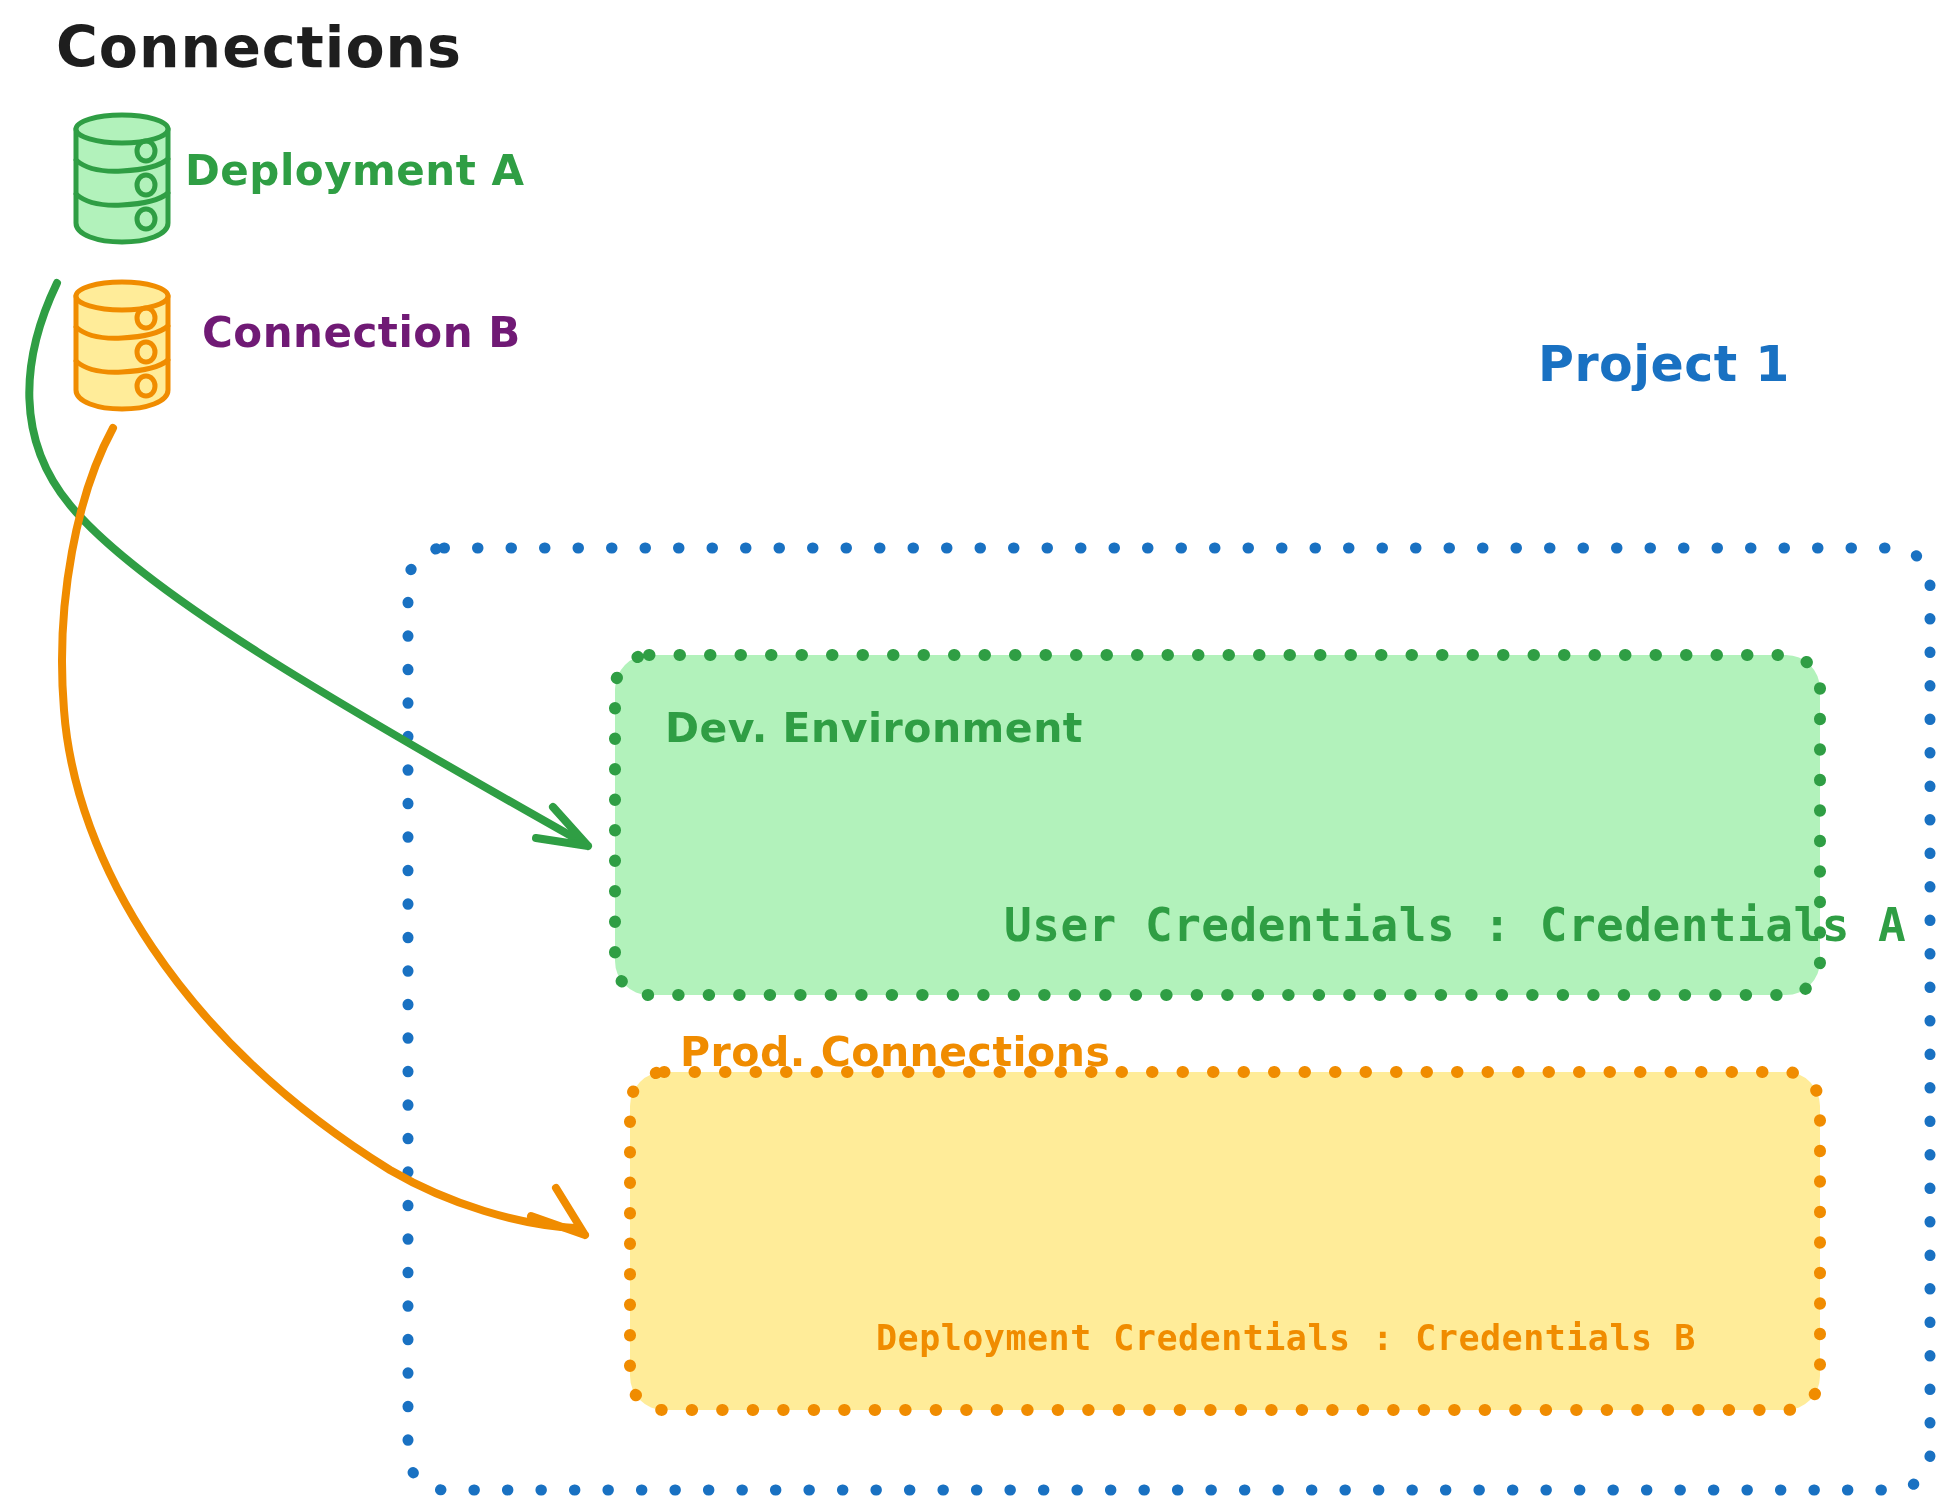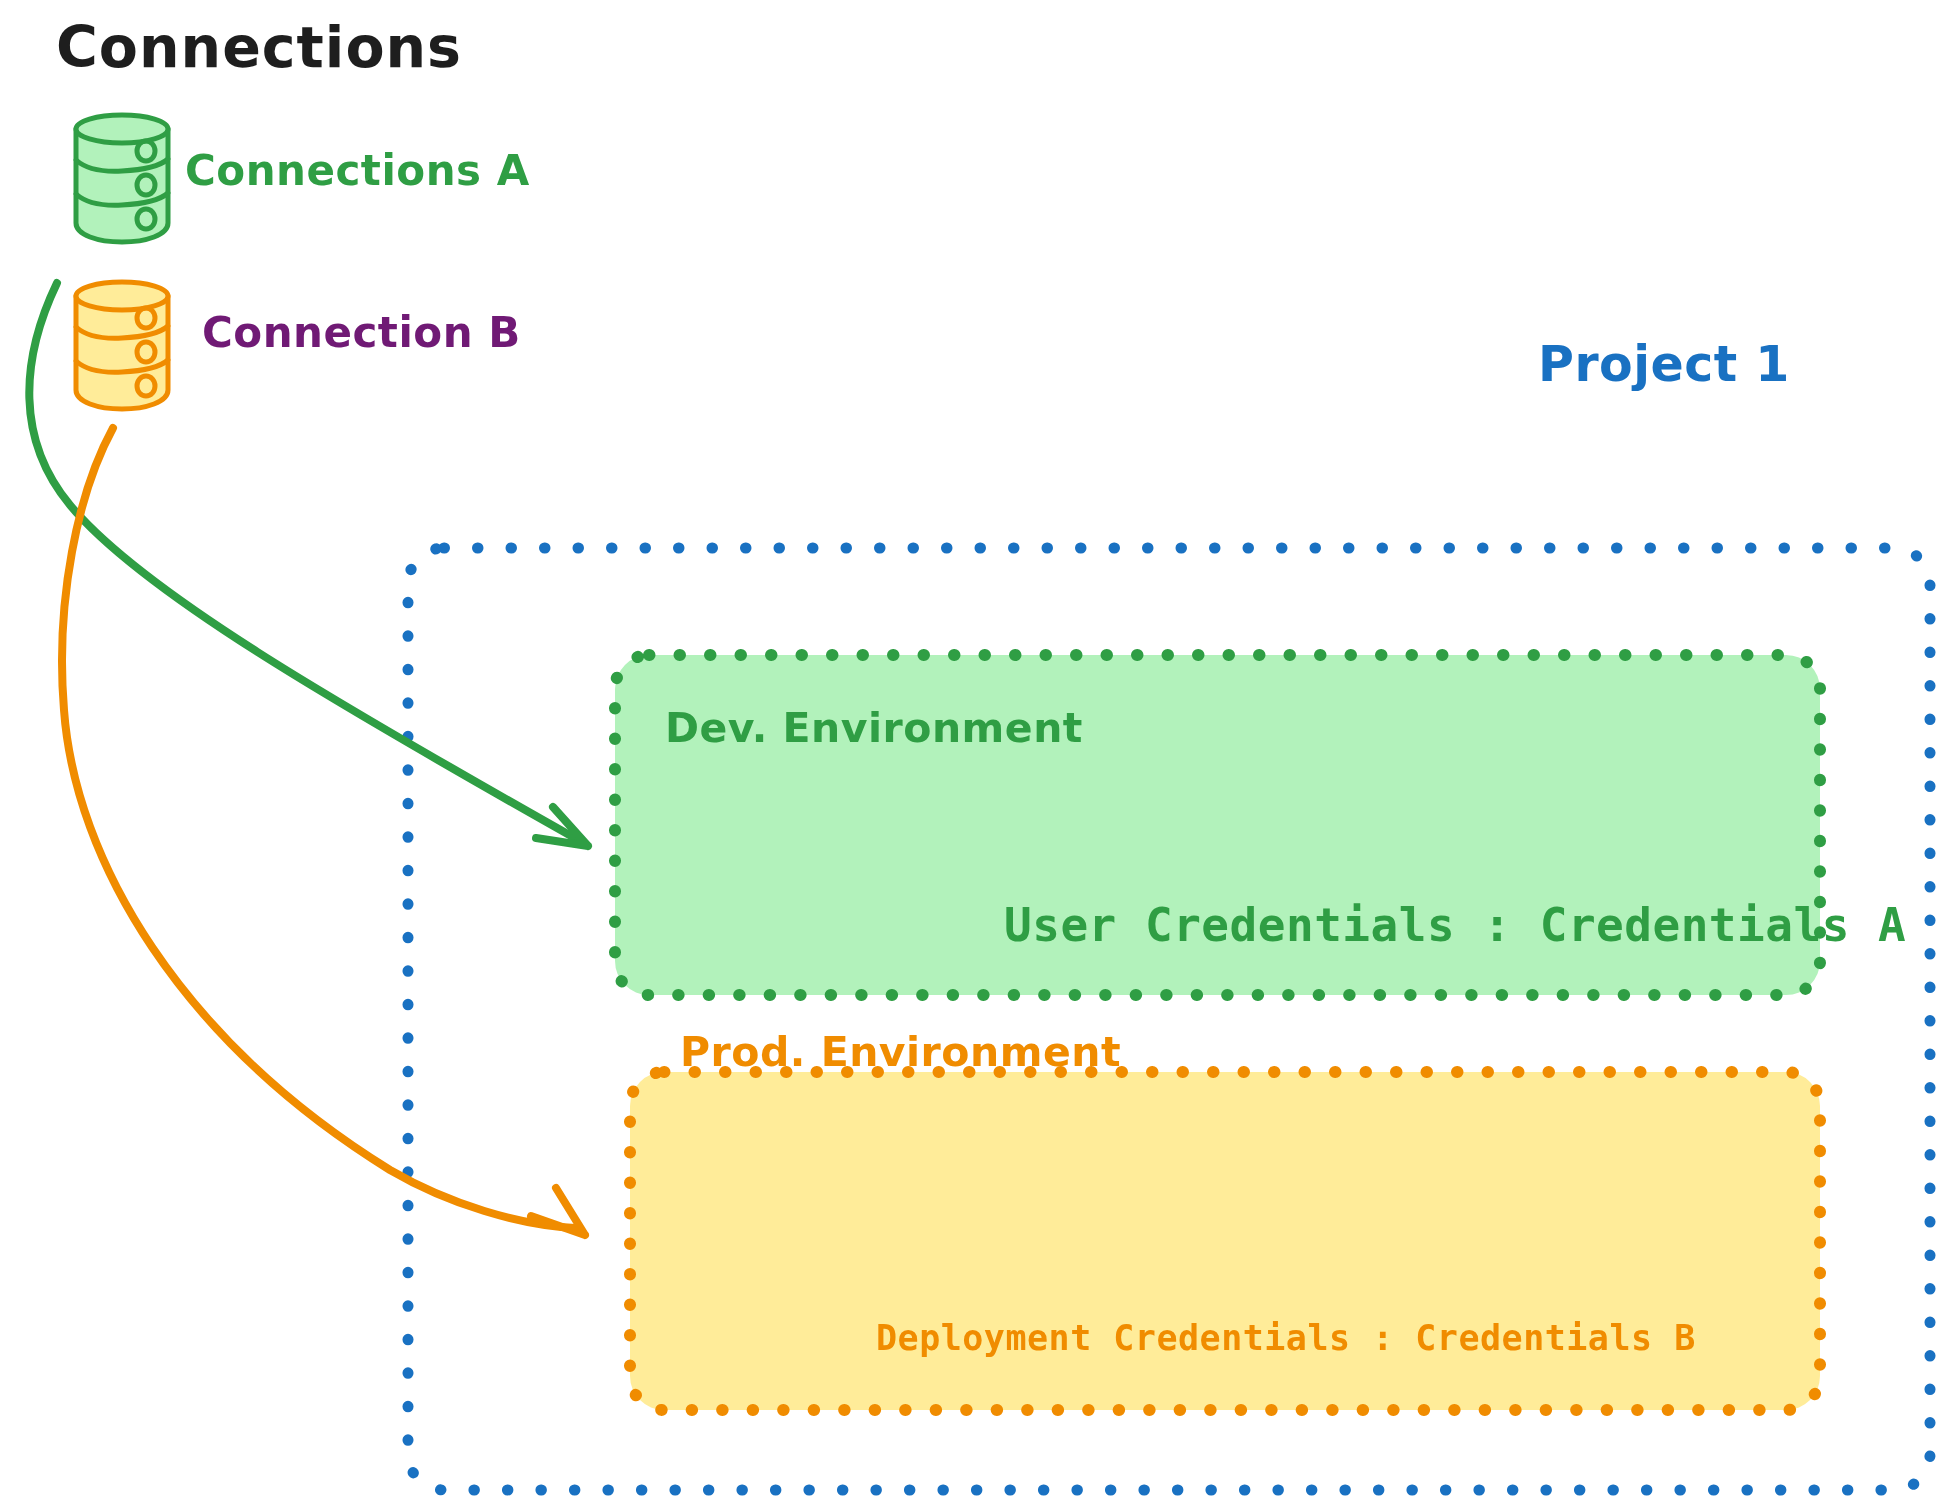--- a/index.html
+++ b/index.html
@@ -145,27 +145,27 @@
       <path d="M 16 55 C 26 64 44 67 62 66 C 82 65 100 61 108 54" fill="none"></path>
       <path d="M 16 89 C 26 98 44 101 62 100 C 82 99 100 95 108 88" fill="none"></path>
       <ellipse cx="86" cy="46" rx="9" ry="10" fill="none"></ellipse>
       <ellipse cx="86" cy="80" rx="9" ry="10" fill="none"></ellipse>
       <ellipse cx="86" cy="114" rx="9" ry="10" fill="none"></ellipse>
     </g>
   </svg>
 
   <div class="txt hand" id="title-connections">Connections</div>
 
-  <div class="txt hand" id="label-connection-a">Connections A</div>
+  <div class="txt hand" id="label-connection-a">Deployment A</div>
 
   <div class="txt hand" id="label-connection-b">Connection B</div>
 
   <div class="txt hand" id="label-project-1">Project 1</div>
 
   <div class="txt hand" id="label-dev-env">Dev. Environment</div>
 
   <div class="txt mono" id="label-user-credentials">User Credentials : Credentials A</div>
 
-  <div class="txt hand" id="label-prod-env">Prod. Environment</div>
+  <div class="txt hand" id="label-prod-env">Prod. Connections</div>
 
   <div class="txt mono" id="label-deployment-credentials">Deployment Credentials : Credentials B</div>
 
 </div>
 
 </body></html>

